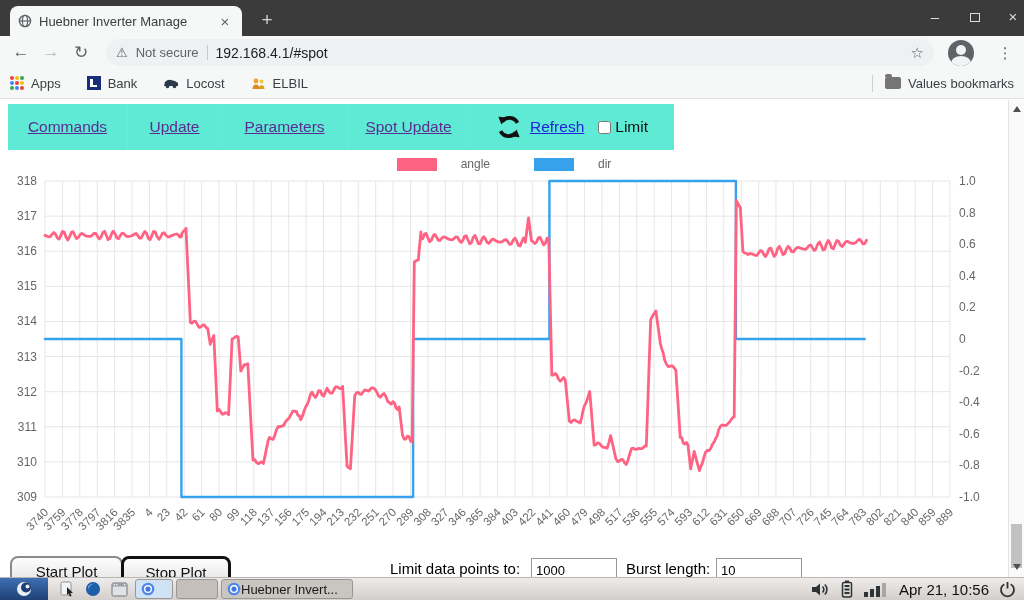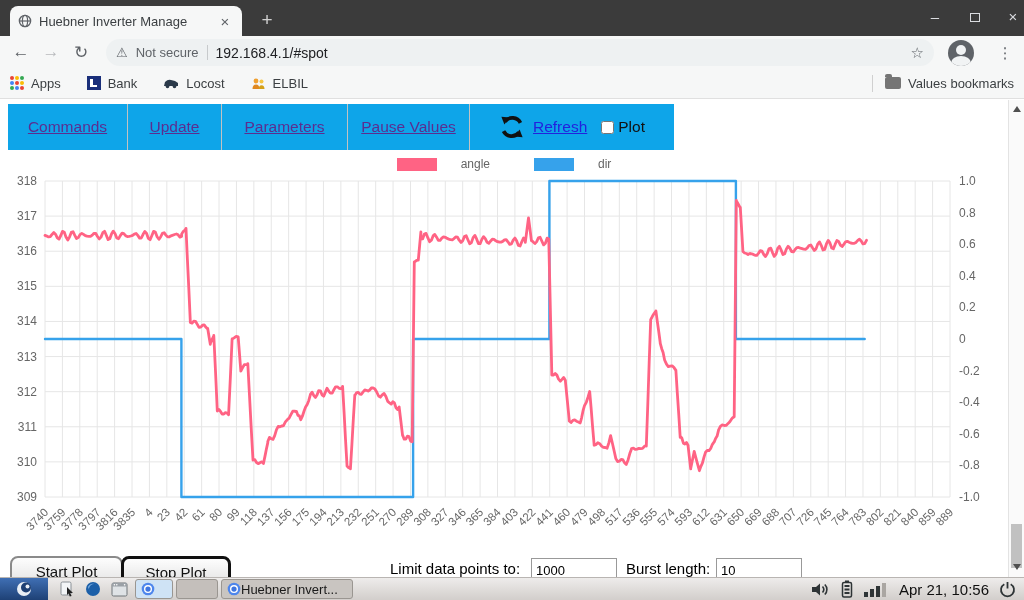--- a/index.html
+++ b/index.html
@@ -34,21 +34,21 @@
   .grid9 { width:14px; height:14px; display:grid; grid-template-columns:repeat(3,4px); grid-template-rows:repeat(3,4px); gap:1px; }
   .grid9 i { border-radius:50%; }
   .bank-ic { width:14px; height:14px; background:#1a2f7a; position:relative; }
   .bank-ic:before { content:""; position:absolute; left:3px; top:3px; width:3px; height:8px; background:#fff; }
   .bank-ic:after { content:""; position:absolute; left:3px; top:9px; width:7px; height:2px; background:#fff; }
   .folder-ic { width:16px; height:12px; background:#757575; border-radius:2px; position:relative; }
   .folder-ic:before { content:""; position:absolute; left:0; top:-3px; width:7px; height:3px; background:#757575; border-radius:2px 2px 0 0; }
 
   
   #page { left:0; top:100px; width:1008px; height:477px; background:#fff; }
-  #navtable { left:8px; top:4px; height:46px; display:flex; background:#0ea5e9; }
+  #navtable { left:8px; top:4px; height:46px; display:flex; background:#5eead4; }
   .navcell { border-right:1px solid #c2c2c2; display:flex; align-items:center; justify-content:center; }
   .navcell:last-child { border-right:none; }
   .navlink { color:#5b2d90; text-decoration:underline; font-size:15.5px; }
   #refresh-link { color:#2222dd; text-decoration:underline; font-size:15.5px; margin-right:14px; }
   #auto-label { color:#111; font-size:15.5px; margin-left:4px; }
   #auto-cb { width:13px; height:13px; }
   #legend { left:0; top:157px; width:1008px; display:flex; justify-content:center; align-items:center; gap:24px; }
   .lg-swatch { width:40px; height:13px; }
   .lg-text { font-size:12px; color:#666; margin-right:20px; }
 
@@ -163,32 +163,32 @@
       <div class="navcell" style="width:120px;">
           <a class="navlink" href="#">Commands</a>
         </div>
       <div class="navcell" style="width:94px;">
           <a class="navlink" href="#">Update</a>
         </div>
       <div class="navcell" style="width:126px;">
           <a class="navlink" href="#">Parameters</a>
         </div>
       <div class="navcell" style="width:122px;">
-          <a class="navlink" href="#">Pause Values</a>
+          <a class="navlink" href="#">Spot Update</a>
         </div>
       <div class="navcell" style="width:204px;">
         <svg width="26" height="26" viewBox="0 0 24 24" style="margin-right:8px;">
           <path d="M19.8,8.2 A8.3,8.3 0 0 0 5.6,7.0" stroke="#111" stroke-width="3.4" fill="none"></path>
           <polygon points="2.2,2.6 9.6,3.2 5.0,9.6" fill="#111"></polygon>
           <path d="M4.2,15.8 A8.3,8.3 0 0 0 18.4,17.0" stroke="#111" stroke-width="3.4" fill="none"></path>
           <polygon points="21.8,21.4 14.4,20.8 19.0,14.4" fill="#111"></polygon>
         </svg>
         <a id="refresh-link" href="#">Refresh</a>
         <input id="auto-cb" type="checkbox" style="">
-        <span id="auto-label">Plot</span>
+        <span id="auto-label">Limit</span>
       </div>
     </div>
   </div>
 
   <div id="legend" class="abs">
     <span class="lg-swatch" style="background: rgb(255, 99, 132);"></span>
     <span class="lg-text">angle</span>
     <span class="lg-swatch" style="background: rgb(54, 162, 235);"></span>
     <span class="lg-text" style="margin-right:0;">dir</span>
   </div>

